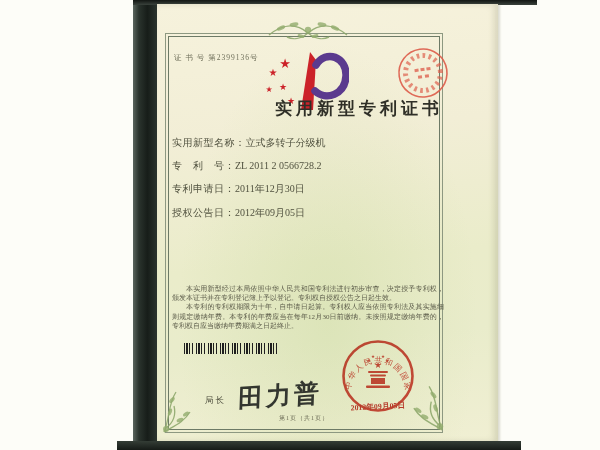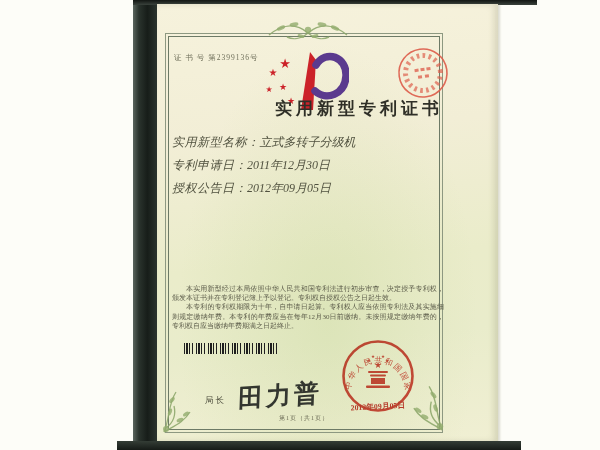--- a/index.html
+++ b/index.html
@@ -21,21 +21,21 @@
   .frame-outer{position:absolute;left:8px;top:29px;width:276px;height:398px;
     border:1px solid #8d9881;}
   .frame-inner{position:absolute;inset:2px;border:1px solid #6d7a66;}
   
   .cert-no{position:absolute;left:17px;top:49px;font-size:7.5px;letter-spacing:1px;color:#6f6f5a;}
   .logo{position:absolute;left:100px;top:46px;width:92px;height:64px;}
   .title{position:absolute;left:8px;top:93px;width:278px;text-align:right;
     font-size:17px;font-weight:bold;letter-spacing:4px;color:#2f2f27;}
   
   .fields{position:absolute;left:15px;top:127px;width:274px;}
-  .field-row{height:23.2px;line-height:23.2px;font-size:12px;color:#50513f;white-space:nowrap;font-style:italic;}
+  .field-row{height:23.2px;line-height:23.2px;font-size:10px;color:#50513f;white-space:nowrap;}
   .field-row .lab{letter-spacing:.5px;}
   
   .body-text{position:absolute;left:15px;top:281px;width:272px;font-size:7px;line-height:9.2px;
     color:#5c5c4a;text-align:justify;}
   .body-text p{margin:0;text-indent:2em;}
   
   .barcode{position:absolute;left:27px;top:339px;width:95px;height:11px;
     background:repeating-linear-gradient(90deg,#1f1f1f 0 1px,transparent 1px 2px,#1f1f1f 2px 4px,
       transparent 4px 5px,#1f1f1f 5px 6px,transparent 6px 8px,#1f1f1f 8px 9px,transparent 9px 12px);}
   
@@ -113,20 +113,23 @@
           <rect x="31" y="23" width="4" height="3"></rect>
           <rect x="21.5" y="30" width="4" height="3"></rect>
             <rect x="28.5" y="30" width="4" height="3"></rect>
         </g>
       </g>
     </svg>
 
     <div class="fields">
       <div class="field-row">
         <span class="lab">实用新型名称：</span><span>立式多转子分级机</span>
+      </div>
+      <div class="field-row">
+        <span class="lab">专　利　号：</span><span>ZL 2011 2 0566728.2</span>
       </div>
       <div class="field-row">
         <span class="lab">专利申请日：</span><span>2011年12月30日</span>
       </div>
       <div class="field-row">
         <span class="lab">授权公告日：</span><span>2012年09月05日</span>
       </div>
     </div>
 
     <div class="body-text">

